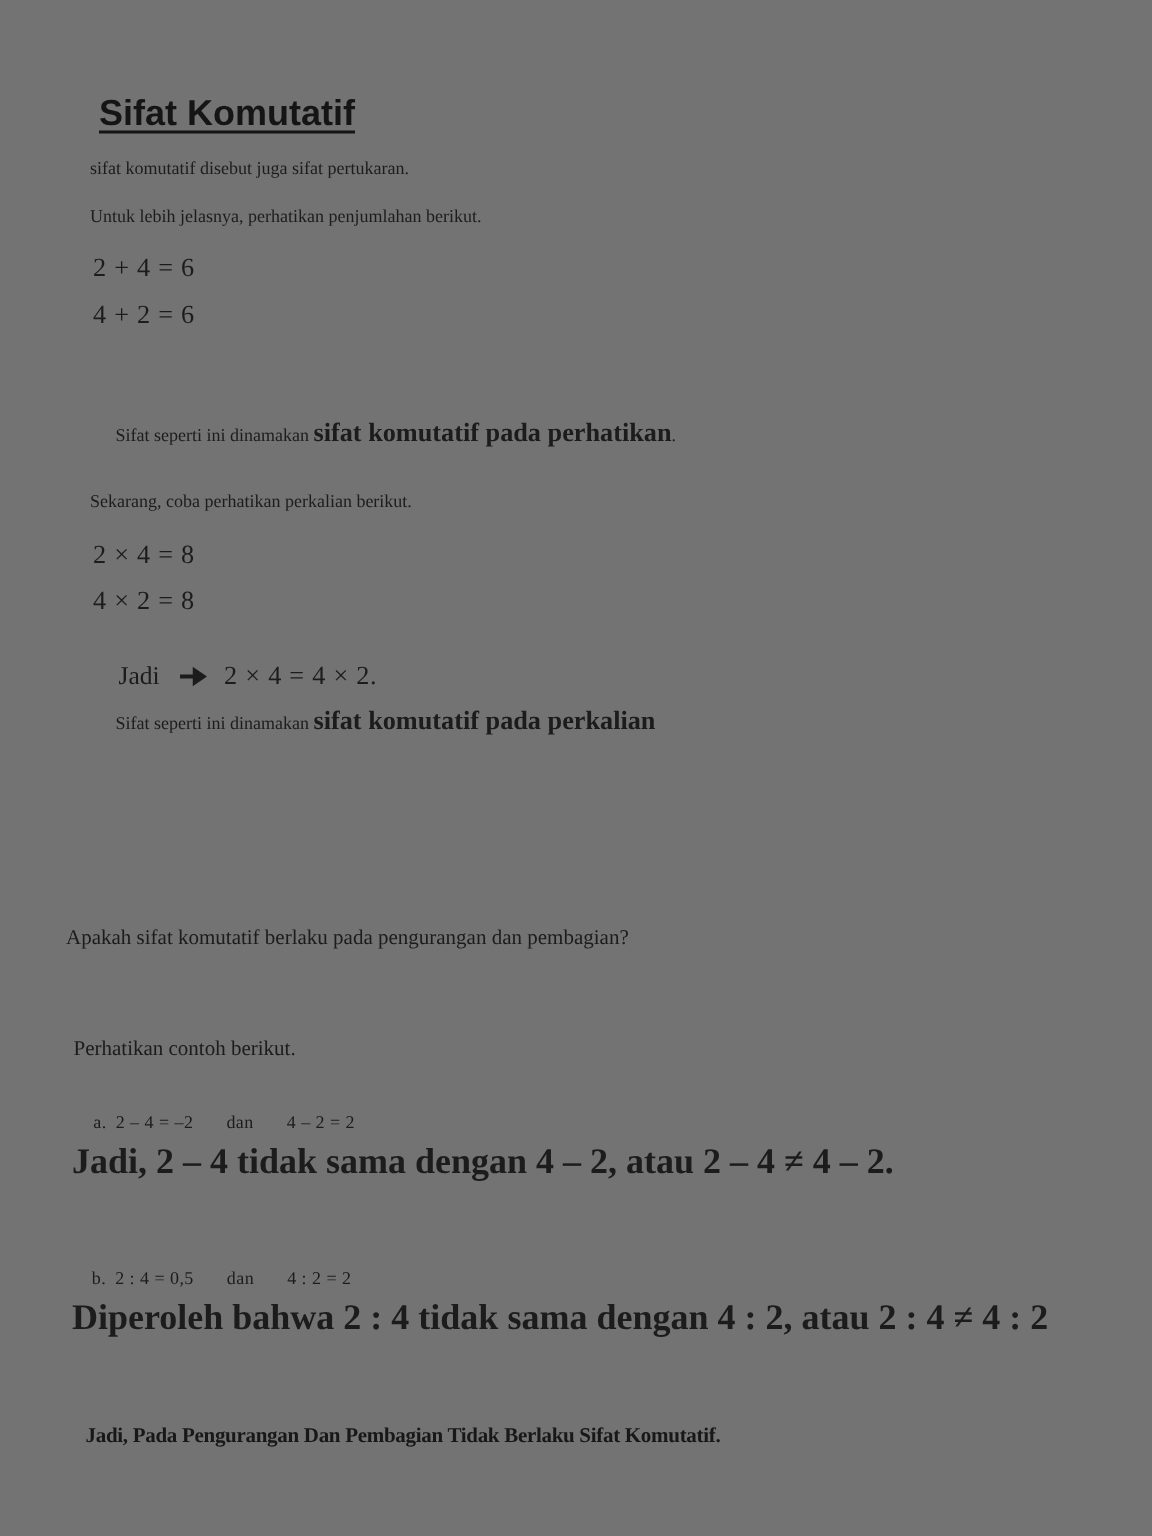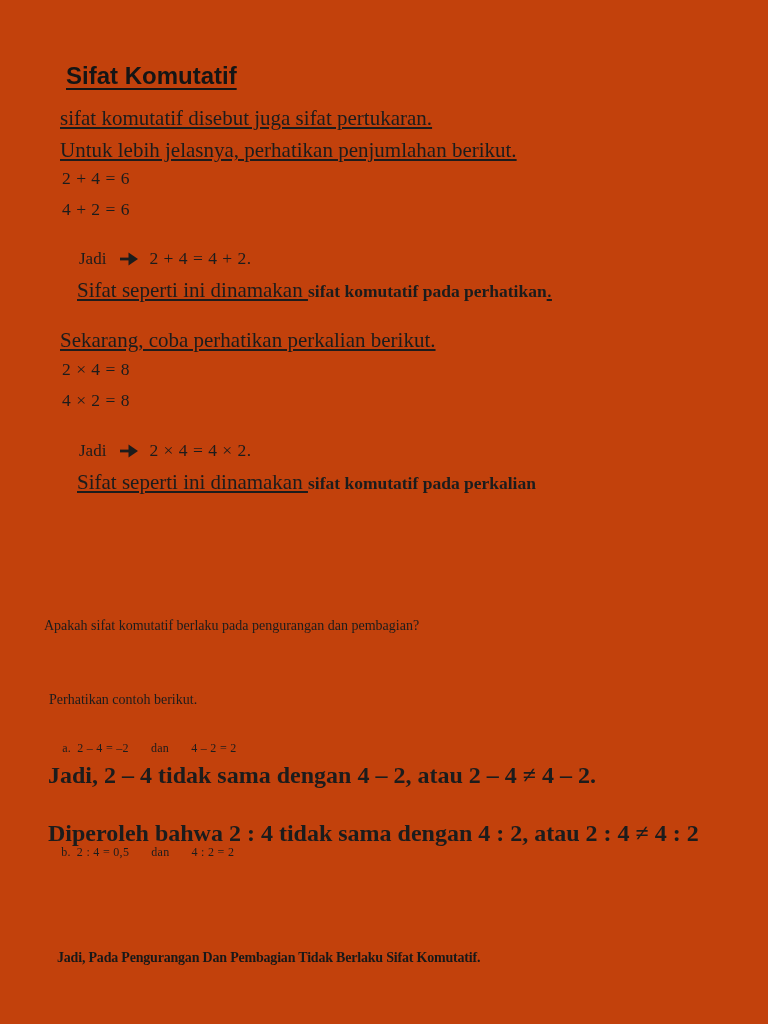--- a/index.html
+++ b/index.html
@@ -4,21 +4,21 @@
 <style>
   html, body {
     margin: 0;
     padding: 0;
     background: #ffffff;
   }
   .page {
     position: relative;
     width: 768px;
     height: 1024px;
-    background: #c2410c;
+    background: #737373;
     overflow: hidden;
     color: #1c1c1c;
   }
   .line {
     position: absolute;
     white-space: pre;
     line-height: 1.15;
     font-family: "Liberation Serif", "DejaVu Serif", serif;
     font-size: 17px;
     color: #1c1c1c;
@@ -28,21 +28,21 @@
     left: 66px;
     top: 46px;
     font-family: "Liberation Sans", "DejaVu Sans", sans-serif;
     font-size: 24px;
     font-weight: 700;
     text-decoration: underline;
     text-decoration-thickness: 2px;
     text-underline-offset: 4px;
     color: #151515;
   }
-  .body-text { font-size: 21px; text-decoration: underline; }
+  .body-text { font-size: 12px; }
   .equation  { font-size: 17.5px; letter-spacing: 0.5px; }
   .bold-seg  { font-weight: 700; font-size: 17.5px; }
   .question  { font-size: 14px; }
   .example-line { font-size: 12px; letter-spacing: 0.3px; }
   .example-conclusion {
     font-weight: 700;
     font-size: 24px;
   }
   .gap-wide { display: inline-block; width: 22px; }
   .gap-small { display: inline-block; width: 6px; }
@@ -68,26 +68,20 @@
 <div class="page">
 
   <h1 class="title">Sifat Komutatif</h1>
 
   <div class="line body-text" style="left:60px; top:106px;">sifat komutatif disebut juga sifat pertukaran.</div>
   <div class="line body-text" style="left:60px; top:138px;">Untuk lebih jelasnya, perhatikan penjumlahan berikut.</div>
 
   <div class="line equation" style="left:62px; top:168px;">2 + 4 = 6</div>
   <div class="line equation" style="left:62px; top:199px;">4 + 2 = 6</div>
 
-  <div class="line jadi-line" style="left:62px; top:228px;">
-    <span>Jadi</span><span class="arrow-icon"><svg width="20" height="14" viewBox="0 0 20 14">
-          <path d="M1 5.6 H11 V8.4 H1 Z" fill="#1c1c1c"></path>
-          <path d="M9.5 0.5 L19 7 L9.5 13.5 Z" fill="#1c1c1c"></path>
-        </svg></span><span class="eq equation">2 + 4 = 4 + 2.</span>
-  </div>
 
   <div class="line" style="left:60px; top:258px;">
     <span class="body-text">Sifat seperti ini dinamakan </span><span class="bold-seg">sifat komutatif pada perhatikan</span><span class="body-text">.</span>
   </div>
 
   <div class="line body-text" style="left:60px; top:328px;">Sekarang, coba perhatikan perkalian berikut.</div>
 
   <div class="line equation" style="left:62px; top:359px;">2 × 4 = 8</div>
   <div class="line equation" style="left:62px; top:390px;">4 × 2 = 8</div>
 
@@ -109,17 +103,17 @@
   <div class="line example-line" style="left:49px; top:728px;">
     <span>a.</span><span class="gap-small"></span><span>2 – 4 = –2</span><span class="gap-wide"></span><span>dan</span><span class="gap-wide"></span><span>4 – 2 = 2</span>
   </div>
 
   <div class="line example-conclusion" style="left:48px; top:762px;">Jadi, 2 – 4 tidak sama dengan 4 – 2, atau 2 – 4 ≠ 4 – 2.</div>
 
   <div class="line example-line" style="left:48px; top:832px;">
     <span>b.</span><span class="gap-small"></span><span>2 : 4 = 0,5</span><span class="gap-wide"></span><span>dan</span><span class="gap-wide"></span><span>4 : 2 = 2</span>
   </div>
 
-  <div class="line example-conclusion" style="left:48px; top:820px;">Diperoleh bahwa 2 : 4 tidak sama dengan 4 : 2, atau 2 : 4 ≠ 4 : 2</div>
+  <div class="line example-conclusion" style="left:48px; top:866px;">Diperoleh bahwa 2 : 4 tidak sama dengan 4 : 2, atau 2 : 4 ≠ 4 : 2</div>
 
   <div class="final-statement" style="left:57px; top:950px;">Jadi, Pada Pengurangan Dan Pembagian Tidak Berlaku Sifat Komutatif.</div>
 
 </div>
 
 </body></html>

